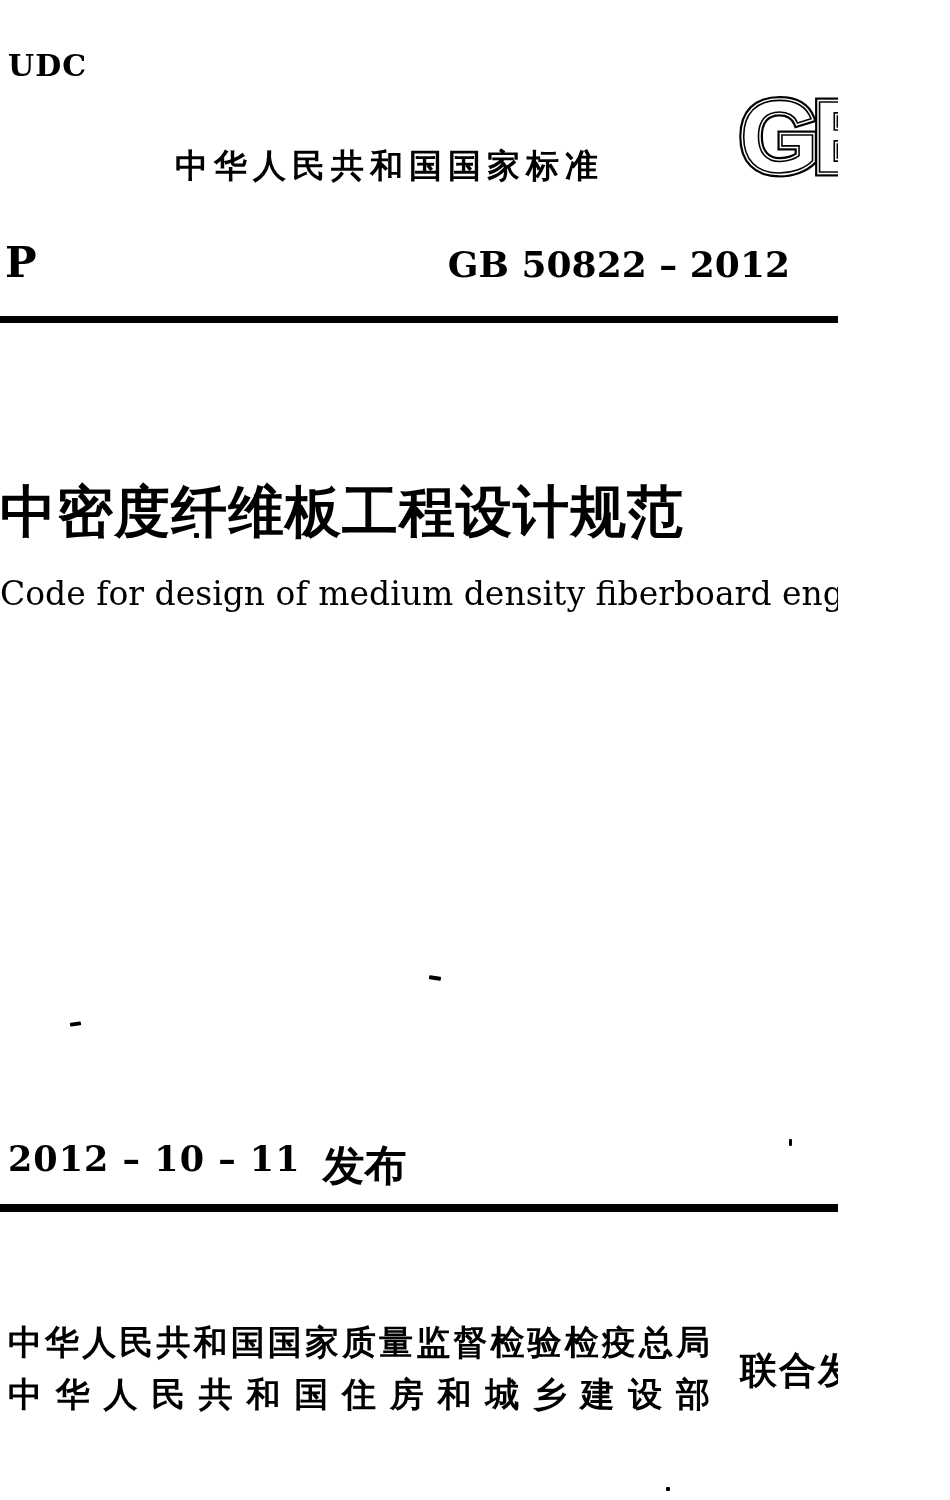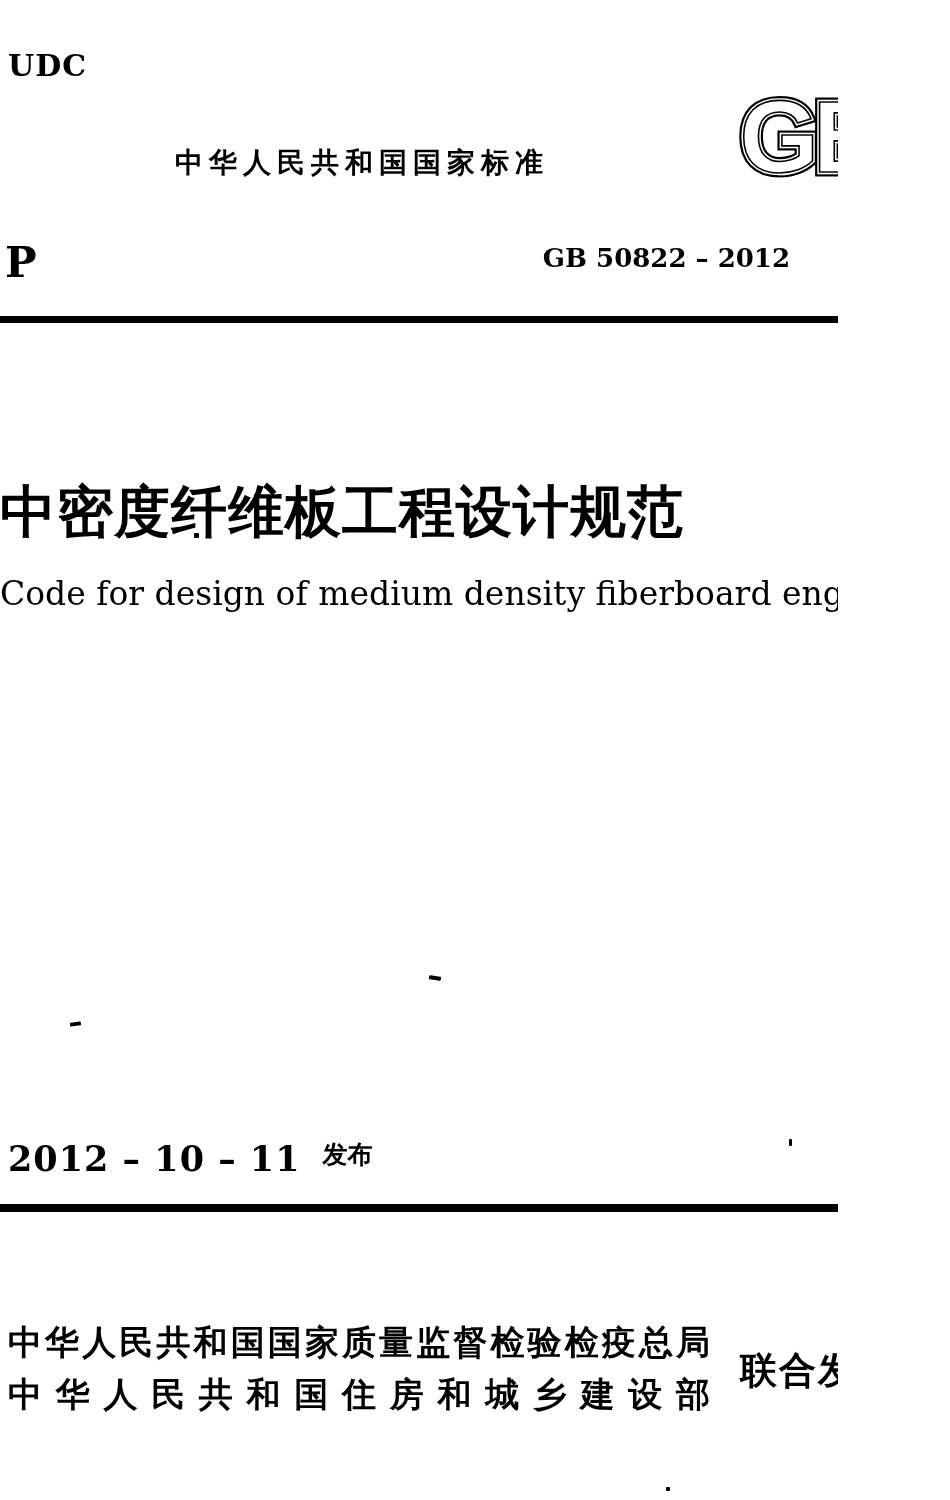--- a/index.html
+++ b/index.html
@@ -22,21 +22,21 @@
     left: 8px;
     font-family: "DejaVu Serif", serif;
     font-weight: bold;
     font-size: 30px;
     letter-spacing: 1px;
   }
   .std-label {
     position: absolute;
     top: 144px;
     left: 175px;
-    font-size: 28px;
+    font-size: 33px;
     font-weight: bold;
     letter-spacing: 6px;
     white-space: nowrap;
   }
   .gb-logo {
     position: absolute;
     top: 80px;
     left: 712px;
     width: 195px;
     height: 108px;
@@ -48,21 +48,21 @@
     font-family: "DejaVu Serif", serif;
     font-weight: bold;
     font-size: 42px;
   }
   .std-code {
     position: absolute;
     top: 243px;
     right: 48px;
     font-family: "DejaVu Serif", serif;
     font-weight: bold;
-    font-size: 26px;
+    font-size: 36px;
     white-space: nowrap;
     margin-left: 48px;
   }
   .rule {
     position: absolute;
     left: 0;
     width: 950px;
     background: #000;
   }
   .rule-top { top: 316px; height: 7px; }
@@ -106,21 +106,21 @@
   }
   .date-num {
     font-family: "DejaVu Serif", serif;
     font-weight: bold;
     font-size: 35px;
     letter-spacing: 1px;
   }
   .date-label {
     font-family: "Liberation Sans", sans-serif;
     font-weight: bold;
-    font-size: 25px;
+    font-size: 42px;
   }
   .issuers {
     position: absolute;
     top: 1316px;
     left: 8px;
     width: 702px;
   }
   .issuer-line {
     font-weight: bold;
     font-size: 34px;

